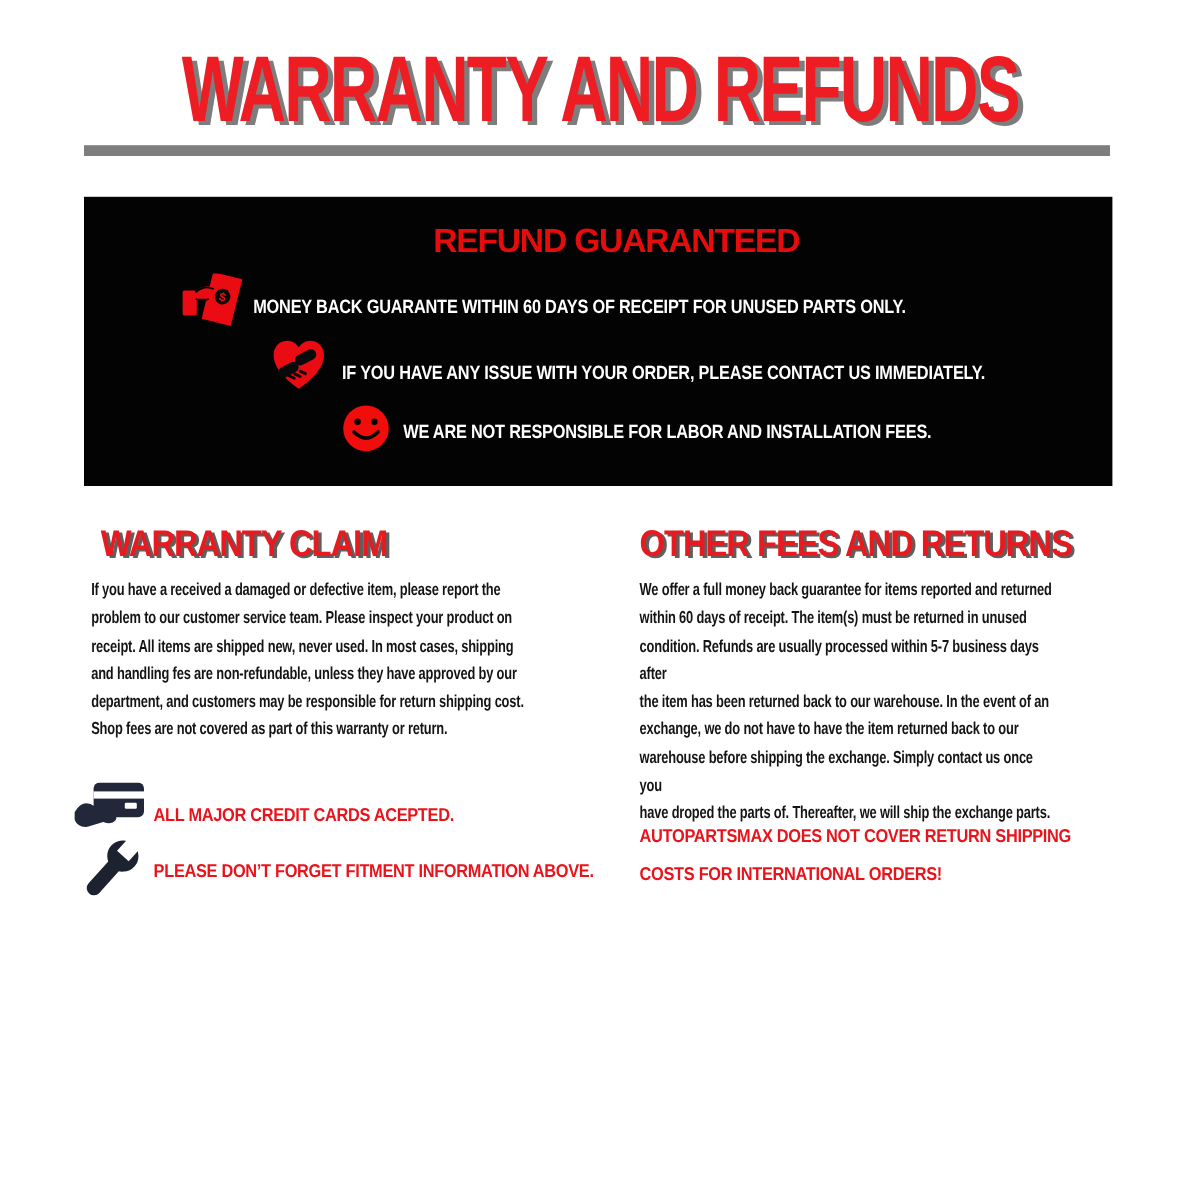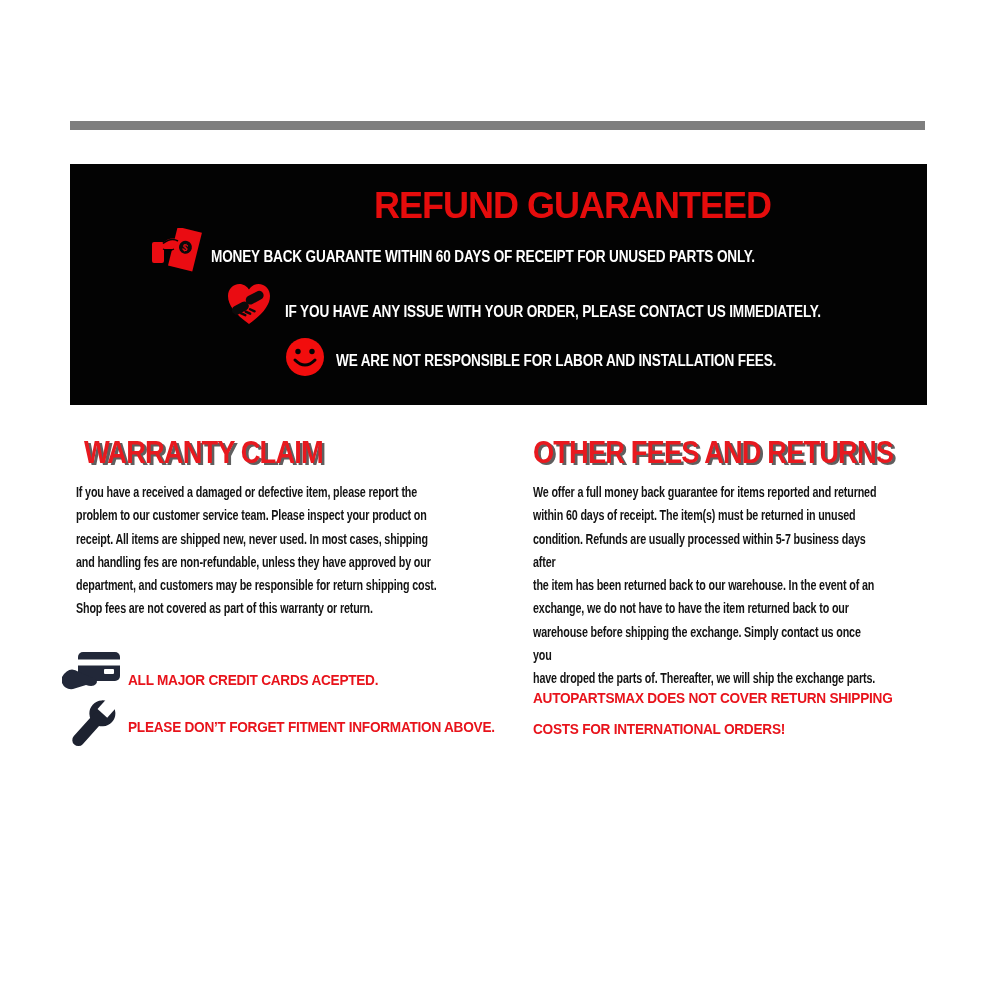--- a/index.html
+++ b/index.html
@@ -12,21 +12,21 @@
   .title-text{
     display:inline-block;font-size:74px;font-weight:bold;line-height:1;
     color:#ee1c23;letter-spacing:-2px;white-space:nowrap;
     transform:scaleX(.74) scaleY(1.05);transform-origin:center top;
     text-shadow:6px 3px 0 #7d7d7d;
   }
   .divider{position:absolute;left:70px;top:121px;width:855px;height:9px;background:#7e7e7e;}
   
   .refund-box{position:absolute;left:70px;top:164px;width:857px;height:241px;background:#030303;}
   .refund-heading{
-    position:absolute;left:374px;top:186px;font-size:36px;font-weight:bold;
+    position:absolute;left:361px;top:186px;font-size:28px;font-weight:bold;
     color:#e50c0c;letter-spacing:-1px;white-space:nowrap;line-height:1.1;
   }
   .bb-icon{position:absolute;}
   .bb-text{
     position:absolute;color:#ffffff;font-size:16px;font-weight:bold;
     white-space:nowrap;letter-spacing:-.2px;
     transform:scaleX(.85);transform-origin:left top;line-height:1.15;
   }
   
   .col-heading{
@@ -52,20 +52,23 @@
     white-space:pre-line;letter-spacing:-.3px;line-height:31px;
     transform:scaleX(.88);transform-origin:left top;
   }
   .abs-icon{position:absolute;}
 </style>
 </head>
 <body>
 
 <div id="page">
 
+  <div class="title-wrap">
+    <span class="title-text">WARRANTY AND REFUNDS</span>
+  </div>
   <div class="divider"></div>
 
   <div class="refund-box"></div>
   <div class="refund-heading">REFUND GUARANTEED</div>
 
   <div class="bb-icon" style="left:152px;top:228px;width:52px;height:48px;">
     <svg width="52" height="48" viewBox="0 0 52 48">
       <g transform="rotate(14 32 23)">
         <rect x="20" y="1" width="25" height="40" fill="#ea0c12"></rect>
         <circle cx="32.5" cy="19" r="6.5" fill="#0a0a0a"></circle>

